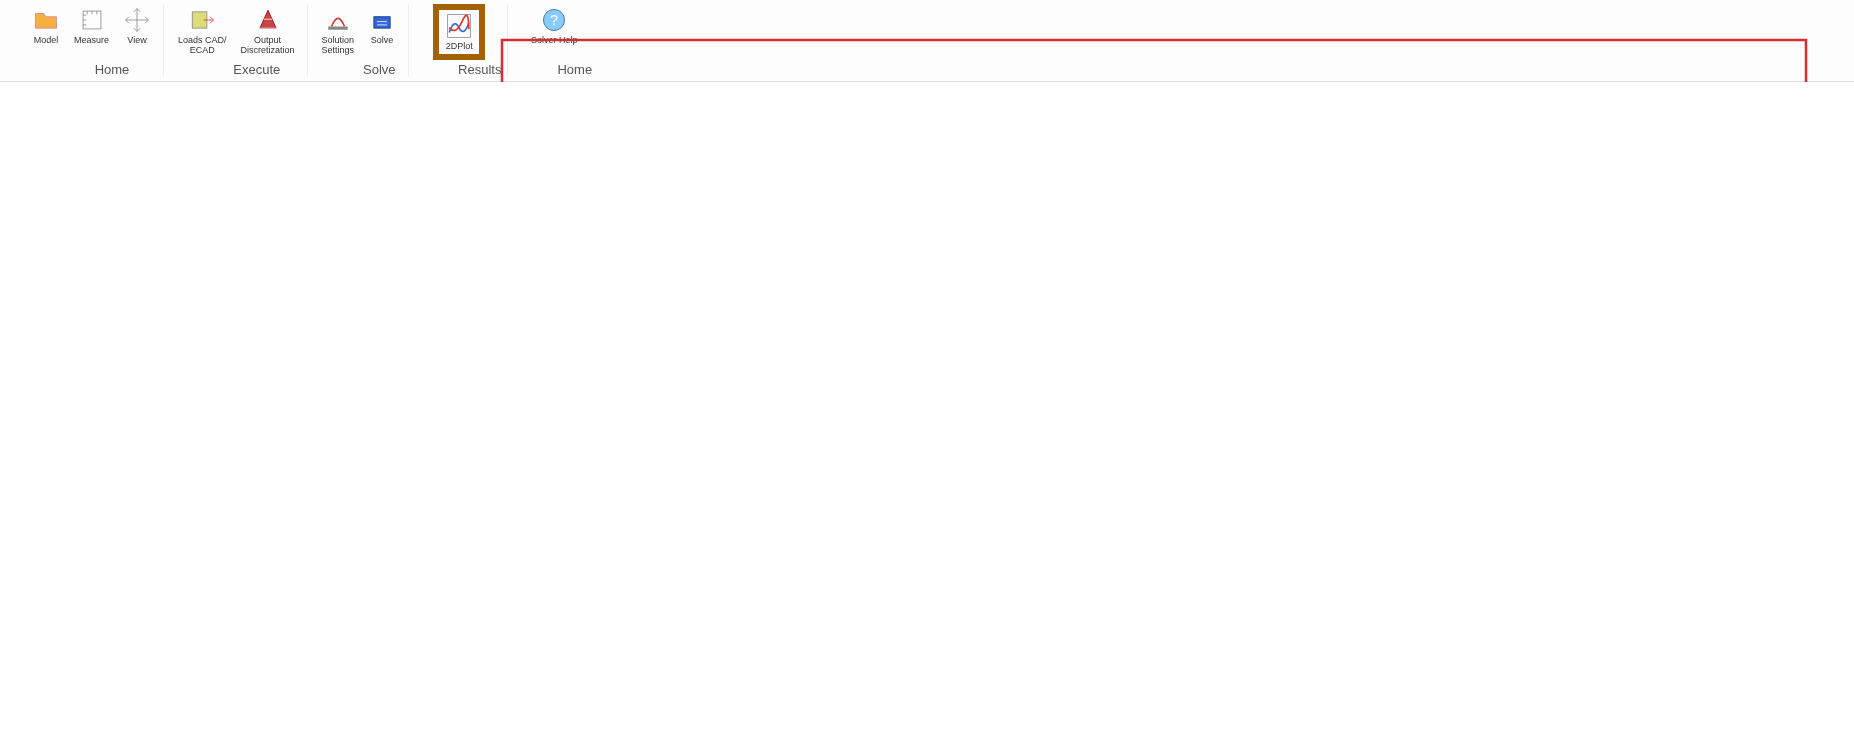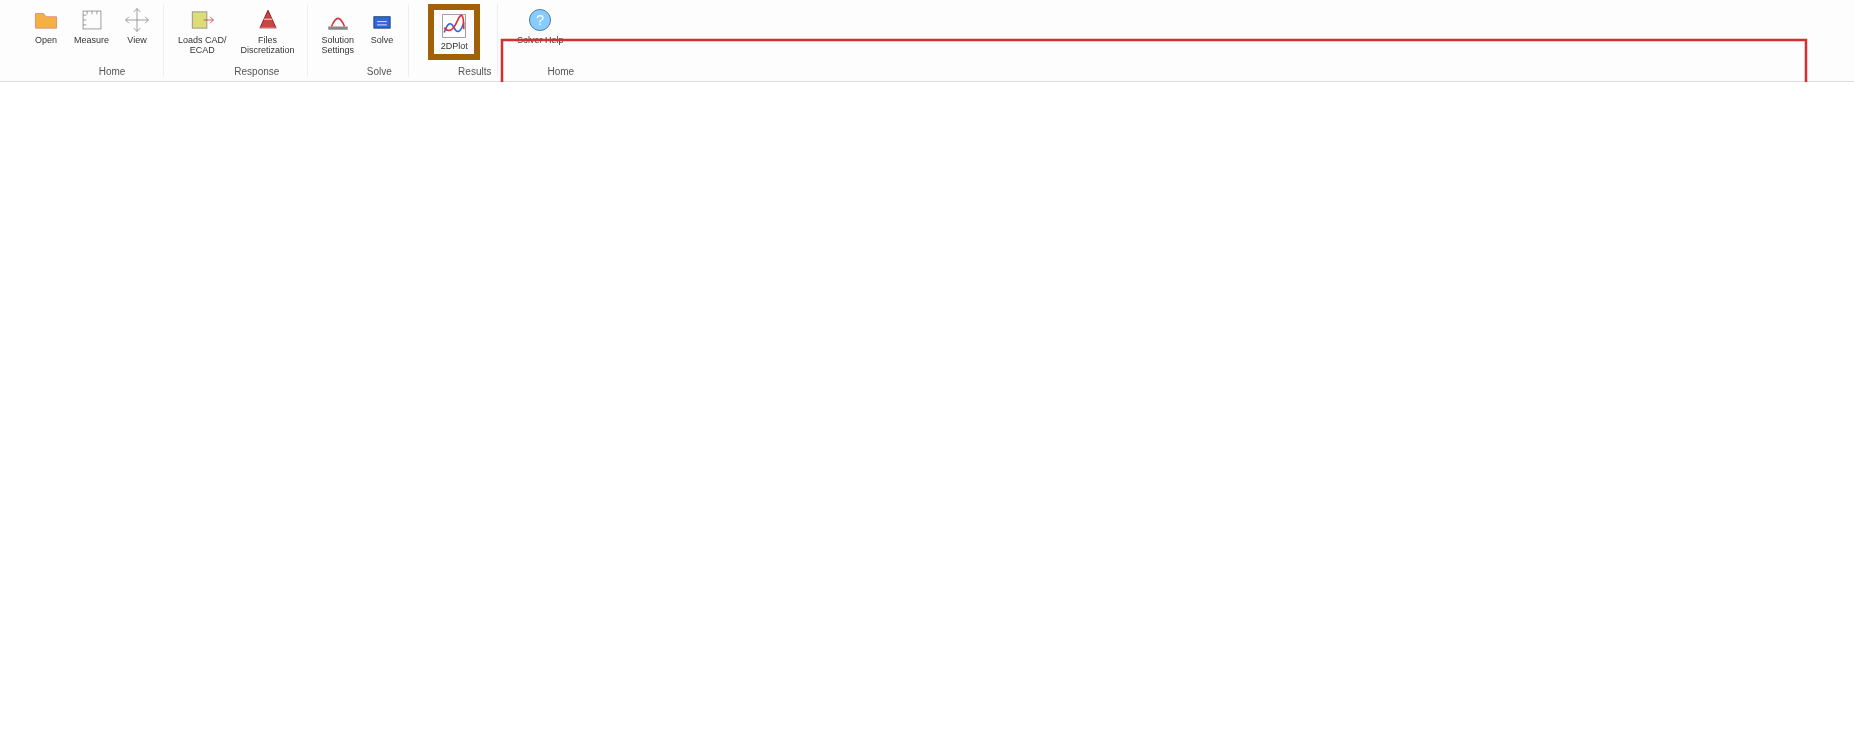--- a/index.html
+++ b/index.html
@@ -8,21 +8,21 @@
   
   .ribbon { display: flex; padding: 4px 20px; gap: 2px; background: #fdfdfd; border-bottom: 1px solid #ddd; height: 82px; }
   .ribbon-group { display: flex; flex-direction: column; align-items: center; padding: 0 6px; border-right: 1px solid #eee; }
   .ribbon-group:last-child { border-right: none; }
   .ribbon-btn-row { display: flex; gap: 2px; }
   .ribbon-btn { display: flex; flex-direction: column; align-items: center; padding: 2px 6px; cursor: pointer; }
   .ribbon-btn.hl { border: 6px solid #a16207; }
   .ribbon-icon { width: 28px; height: 28px; display: flex; align-items: center; justify-content: center; }
   .ribbon-icon svg { width: 26px; height: 26px; }
   .ribbon-btn .label { font-size: 9px; color: #333; margin-top: 2px; text-align: center; line-height: 1.1; white-space: pre; }
-  .ribbon-group .grp-label { font-size: 10px; color: #555; margin-top: auto; padding-left: 41px; }
+  .ribbon-group .grp-label { font-size: 13px; color: #555; margin-top: auto; padding-left: 41px; }
 
   
   .browser { position: absolute; top: 82px; left: 20px; width: 232px; background: #fff; border: 1px solid #ccc; font-size: 10px; }
   .browser-hdr { background: #f0f0f0; padding: 2px 6px; display: flex; justify-content: space-between; }
   .browser-col { padding: 2px 6px; background: #fafafa; border-bottom: 1px solid #eee; display: flex; justify-content: space-between; }
   .b-tool { width: 14px; height: 14px; display:inline-block; border-radius:50%; }
   .tree { padding: 2px 0; }
   .node { display: flex; align-items: center; gap: 3px; padding: 1px 0 1px var(--in); cursor: pointer; }
   .node .exp { width: 9px; font-size: 9px; color: #444; }
   .node .ic { width: 12px; height: 12px; display: inline-flex; align-items: center; justify-content: center; }
@@ -76,21 +76,21 @@
 
 <div class="ribbon" id="ribbon">
     <div class="ribbon-group">
       <div class="ribbon-btn-row">
         <div class="ribbon-btn">
           <div class="ribbon-icon">
             <svg viewBox="0 0 32 32">
               <path d="M3 8 h10 l3 4 h13 v14 h-26 z" fill="#f5b041" stroke="#c88"></path>
             </svg>
           </div>
-          <div class="label">Open</div>
+          <div class="label">Model</div>
         </div>
         <div class="ribbon-btn">
           <div class="ribbon-icon">
             <svg viewBox="0 0 32 32">
               <rect x="5" y="5" width="22" height="22" fill="none" stroke="#888"></rect>
               <path d="M10 5v4M16 5v4M22 5v4M5 10h4M5 16h4M5 22h4" stroke="#888"></path>
             </svg>
           </div>
           <div class="label">Measure</div>
         </div>
@@ -117,25 +117,25 @@
           <div class="label">Loads CAD/
 ECAD</div>
         </div>
         <div class="ribbon-btn">
           <div class="ribbon-icon">
             <svg viewBox="0 0 32 32">
               <path d="M6 26 L16 4 L26 26 Z" fill="#c44" stroke="#800"></path>
               <path d="M6 26 L26 26 M11 15 L21 15" stroke="#fff"></path>
             </svg>
           </div>
-          <div class="label">Files
+          <div class="label">Output
 Discretization</div>
         </div>
       </div>
-      <div class="grp-label">Response</div>
+      <div class="grp-label">Execute</div>
     </div>
     <div class="ribbon-group">
       <div class="ribbon-btn-row">
         <div class="ribbon-btn">
           <div class="ribbon-icon">
             <svg viewBox="0 0 32 32">
               <path d="M8 24 Q16 4 24 24" fill="none" stroke="#d33" stroke-width="2"></path>
               <rect x="4" y="24" width="24" height="4" fill="#888"></rect>
             </svg>
           </div>

